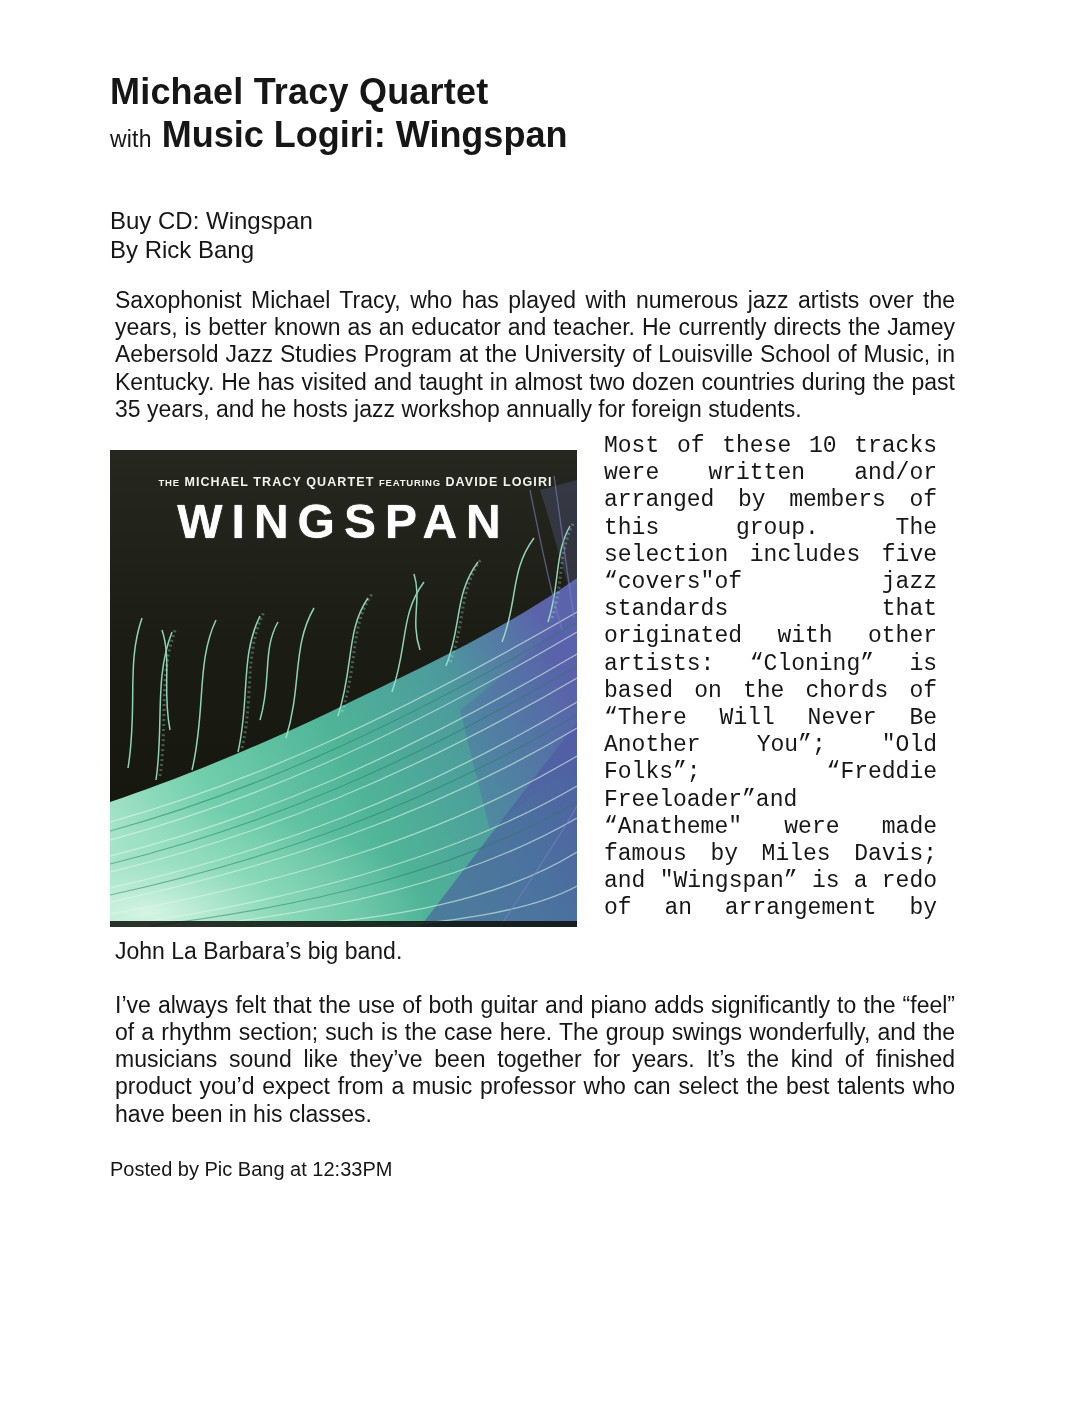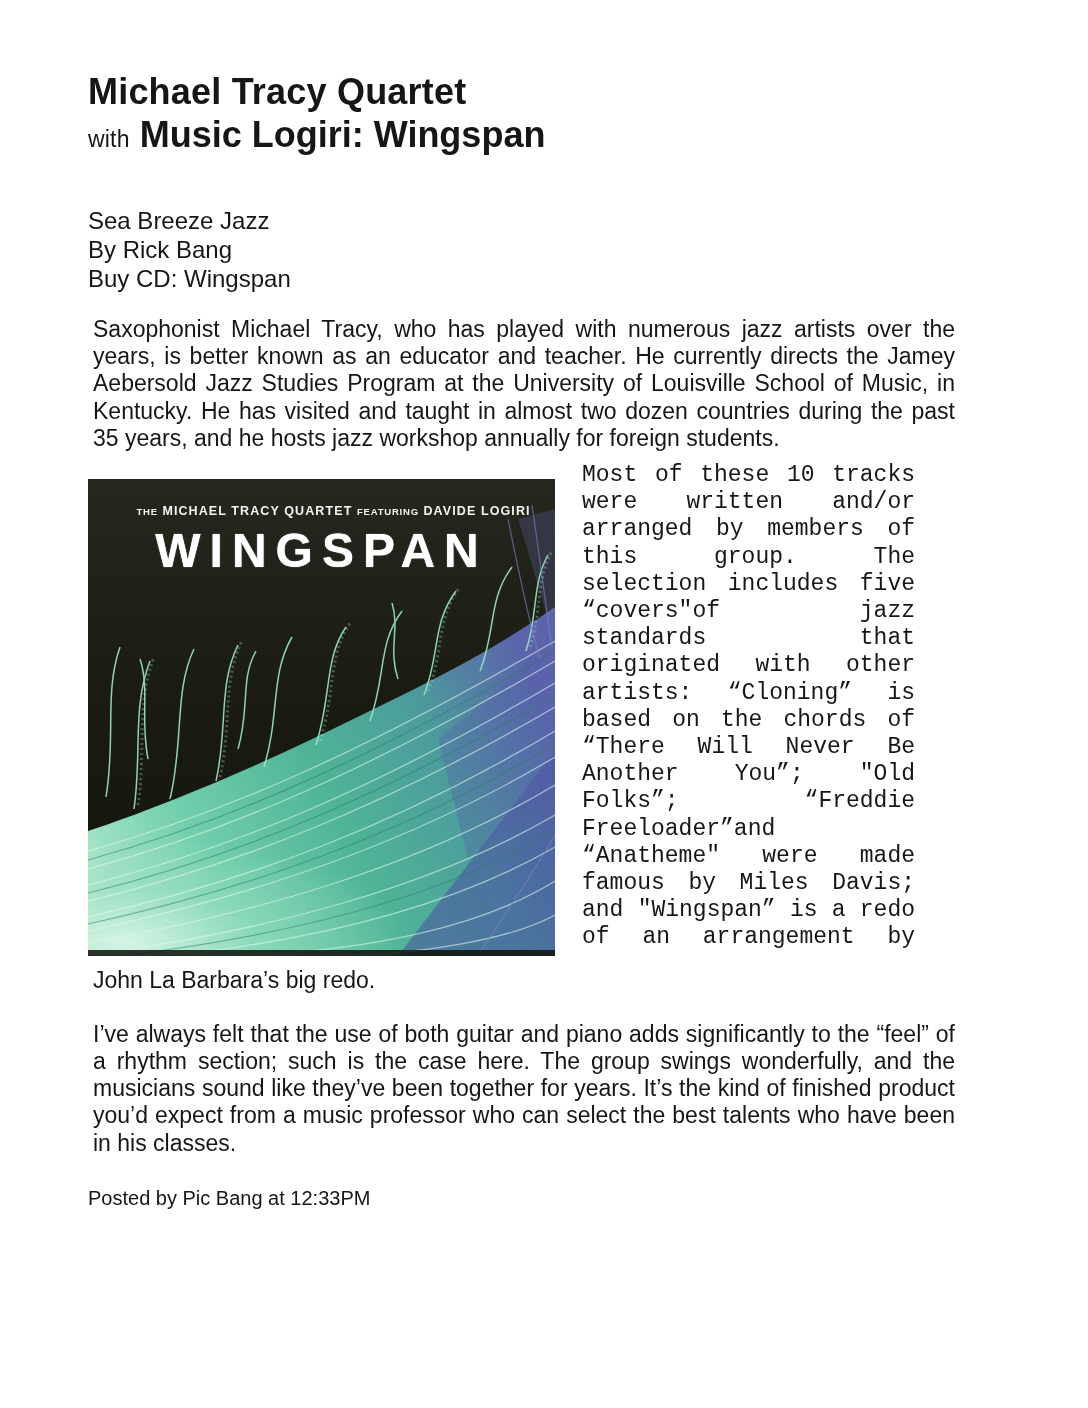--- a/index.html
+++ b/index.html
@@ -11,21 +11,21 @@
   }
   body {
     width: 1088px;
     height: 1408px;
     overflow: hidden;
     position: relative;
   }
   .page {
     box-sizing: border-box;
     width: 1088px;
-    padding: 70px 128px 0 88px;
+    padding: 70px 128px 0 110px;
   }
   
   .title-block { margin: 0 0 0 0; }
   .title-line1 {
     font-size: 36px;
     font-weight: bold;
     line-height: 43px;
     letter-spacing: 0.2px;
     margin: 0;
   }
@@ -122,23 +122,22 @@
 <body>
 
 <div class="page">
 
   <div class="title-block">
     <div class="title-line1">Michael Tracy Quartet</div>
     <div class="title-line2"><span class="title-with">with</span> <span>Music Logiri: Wingspan</span></div>
   </div>
 
   <div class="byline">
-    <div>Sea Breeze Jazz</div>
+    <div>Buy CD: Wingspan</div>
     <div>By Rick Bang</div>
-    <div>Buy CD: Wingspan</div>
   </div>
 
   <p class="body-par par-lead">Saxophonist Michael Tracy, who has played with numerous jazz artists over the years, is better known as an educator and teacher.  He currently directs the Jamey Aebersold Jazz Studies Program at the University of Louisville School of Music, in Kentucky.  He has visited and taught in almost two dozen countries during the past 35 years, and he hosts jazz workshop annually for foreign students.</p>
 
   <div class="wrap-row">
 
     <div class="cover">
       <svg viewBox="0 0 467 477" width="467" height="477">
         <defs>
           <linearGradient id="bgGrad" x1="0" y1="0" x2="0" y2="1">
@@ -230,19 +229,19 @@
       </div>
       <div class="cover-title">WINGSPAN</div>
     </div>
 
     <div class="right-col">
       <p class="body-par justify-last">Most of these 10 tracks were written and/or arranged by members of this group.   The selection includes five “covers"of jazz standards that originated with other artists: “Cloning” is based on the chords of “There Will Never Be Another You”; "Old Folks”; “Freddie Freeloader”and “Anatheme" were made famous by Miles Davis; and "Wingspan” is a redo of an arrangement by</p>
     </div>
 
   </div>
 
-  <p class="body-par cont-line">John La Barbara’s big redo.</p>
+  <p class="body-par cont-line">John La Barbara’s big band.</p>
 
   <p class="body-par closing">I’ve always felt that the use of both guitar and piano adds significantly to the “feel” of a rhythm section; such is the case here.  The group swings wonderfully, and the musicians sound like they’ve been together for years.   It’s the kind of finished product you’d expect from a music professor who can select the best talents who have been in his classes.</p>
 
   <p class="posted">Posted by Pic Bang at 12:33PM</p>
 
 </div>
 
 </body></html>

